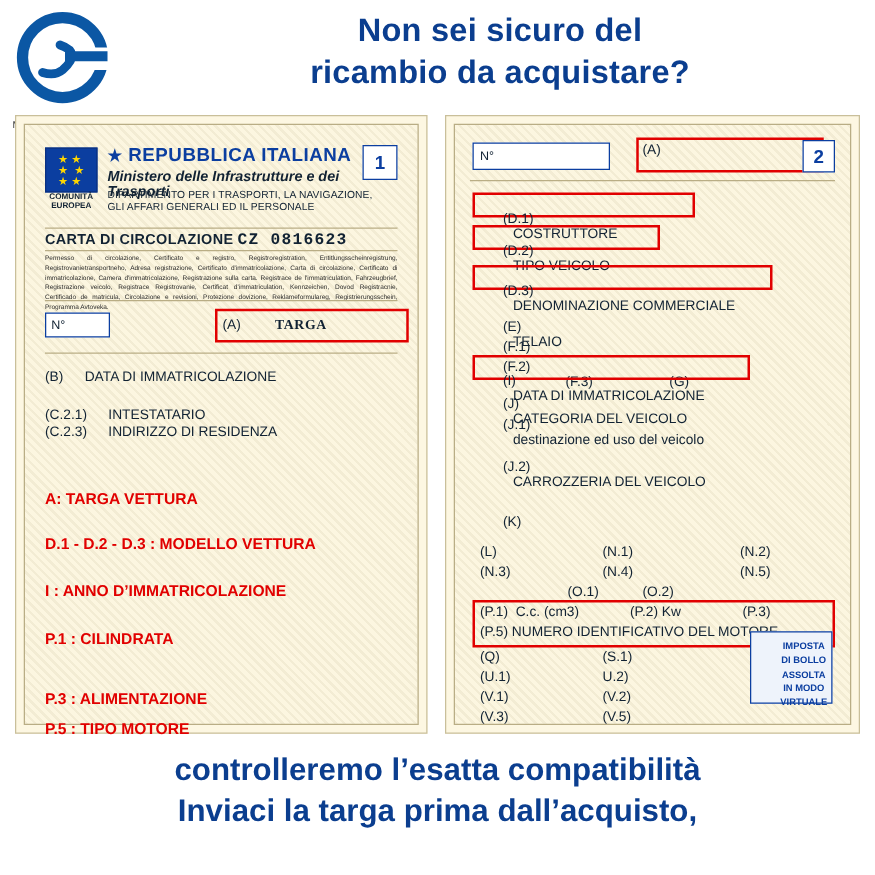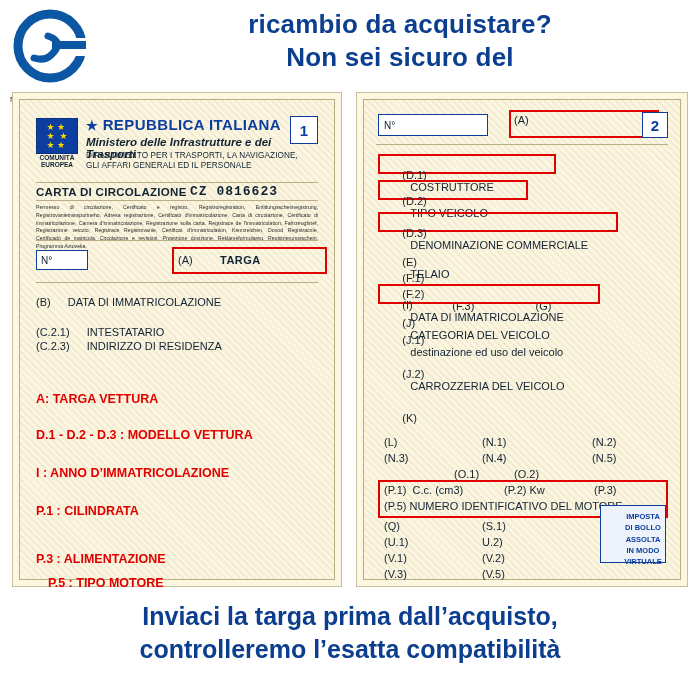--- a/index.html
+++ b/index.html
@@ -133,22 +133,22 @@
 <div class="logo">
   <svg width="92" height="80" viewBox="0 0 92 80">
     <circle cx="42" cy="38" r="32" fill="none" stroke="#0b57a4" stroke-width="9"></circle>
     <rect x="42" y="30" width="40" height="18" fill="#ffffff"></rect>
     <path d="M40 28 q18 6 2 20 q-6 5 -16 2" fill="none" stroke="#0b57a4" stroke-width="7" stroke-linecap="round"></path>
     <rect x="44" y="33" width="34" height="8" fill="#0b57a4"></rect>
   </svg>
 </div>
 
 <div class="headline">
+  <div>Non sei sicuro del</div>
   <div>ricambio da acquistare?</div>
-  <div>Non sei sicuro del</div>
 </div>
 
 <div class="modtxt">Mod. MC 820 F</div>
 
 <div class="doc docL">
   <div class="inner">
 
     <div class="hdrline">
       <div class="flagbox">
         <span class="stars">★ ★<br>★&nbsp;&nbsp;★<br>★ ★</span>
@@ -170,21 +170,21 @@
     <div class="cartanum">CZ 0816623</div>
     <div class="hr" style="top:100px;"></div>
 
     <div class="microtext">Permesso di circolazione, Certificato e registro, Registroregistration, Entitlungsscheinregistrung, Registrovanietransportneho, Adresa registrazione, Certificato d'immatricolazione, Carta di circolazione, Certificato di immatricolazione, Camera d'immatricolazione, Registrazione sulla carta. Registrace de l'immatriculation, Fahrzeugbrief, Registrazione veicolo, Registrace Registrovanie, Certificat d'immatriculation, Kennzeichen, Dovod Registracnie, Certificado de matricula, Circolazione e revisioni, Protezione dovizione, Reklameformulareg, Registrierungsschein, Programma Avtoveka.</div>
     <div class="hr" style="top:140px;"></div>
 
     <div class="fieldrow" style="top:150px;left:0;right:0;height:26px;">
       <div class="nbox" style="top:0;">N°</div>
       <div class="redbox" style="left:152px;top:-3px;width:155px;height:27px;"></div>
       <div class="targa-a" style="left:158px;top:4px;">(A)</div>
-      <div class="targa-t" style="left:200px;top:4px;">TARGA</div>
+      <div class="targa-t" style="left:200px;top:4px;font-family:Liberation Serif, serif;">TARGA</div>
     </div>
 
     <div class="hr" style="top:182px;"></div>
 
     <div class="fieldrow" style="left:16px;top:196px;">
       <span>(B)</span>
       <span style="margin-left:14px;">DATA DI IMMATRICOLAZIONE</span>
     </div>
     <div class="fieldrow" style="left:16px;top:226px;">
       <span>(C.2.1)</span>
@@ -193,21 +193,21 @@
     <div class="fieldrow" style="left:16px;top:240px;">
       <span>(C.2.3)</span>
       <span style="margin-left:14px;">INDIRIZZO DI RESIDENZA</span>
     </div>
 
     <div class="redtext" style="position:absolute;left:16px;top:292px;">A: TARGA VETTURA</div>
     <div class="redtext" style="position:absolute;left:16px;top:328px;">D.1 - D.2 - D.3 : MODELLO VETTURA</div>
     <div class="redtext" style="position:absolute;left:16px;top:366px;">I : ANNO D’IMMATRICOLAZIONE</div>
     <div class="redtext" style="position:absolute;left:16px;top:404px;">P.1 : CILINDRATA</div>
     <div class="redtext" style="position:absolute;left:16px;top:452px;">P.3 : ALIMENTAZIONE</div>
-    <div class="redtext" style="position:absolute;left:28px;top:476px;">P.5 :  TIPO MOTORE</div>
+    <div class="redtext" style="position:absolute;left:16px;top:476px;">P.5 :  TIPO MOTORE</div>
   </div>
 </div>
 
 <div class="doc docR">
   <div class="inner">
 
     <div class="rnum">N°</div>
     <div class="redbox" style="left:145px;top:10px;width:150px;height:28px;"></div>
     <div class="ra">(A)</div>
     <div class="rnumbox">2</div>
@@ -297,15 +297,15 @@
 
     <div class="stamp" style="white-space:pre-line;padding-left:20px;">IMPOSTA
 DI BOLLO
 ASSOLTA
 IN MODO
 VIRTUALE</div>
   </div>
 </div>
 
 <div class="footline">
+  <div>controlleremo l’esatta compatibilità</div>
   <div>Inviaci la targa prima dall’acquisto,</div>
-  <div>controlleremo l’esatta compatibilità</div>
 </div>
 
 </body></html>

